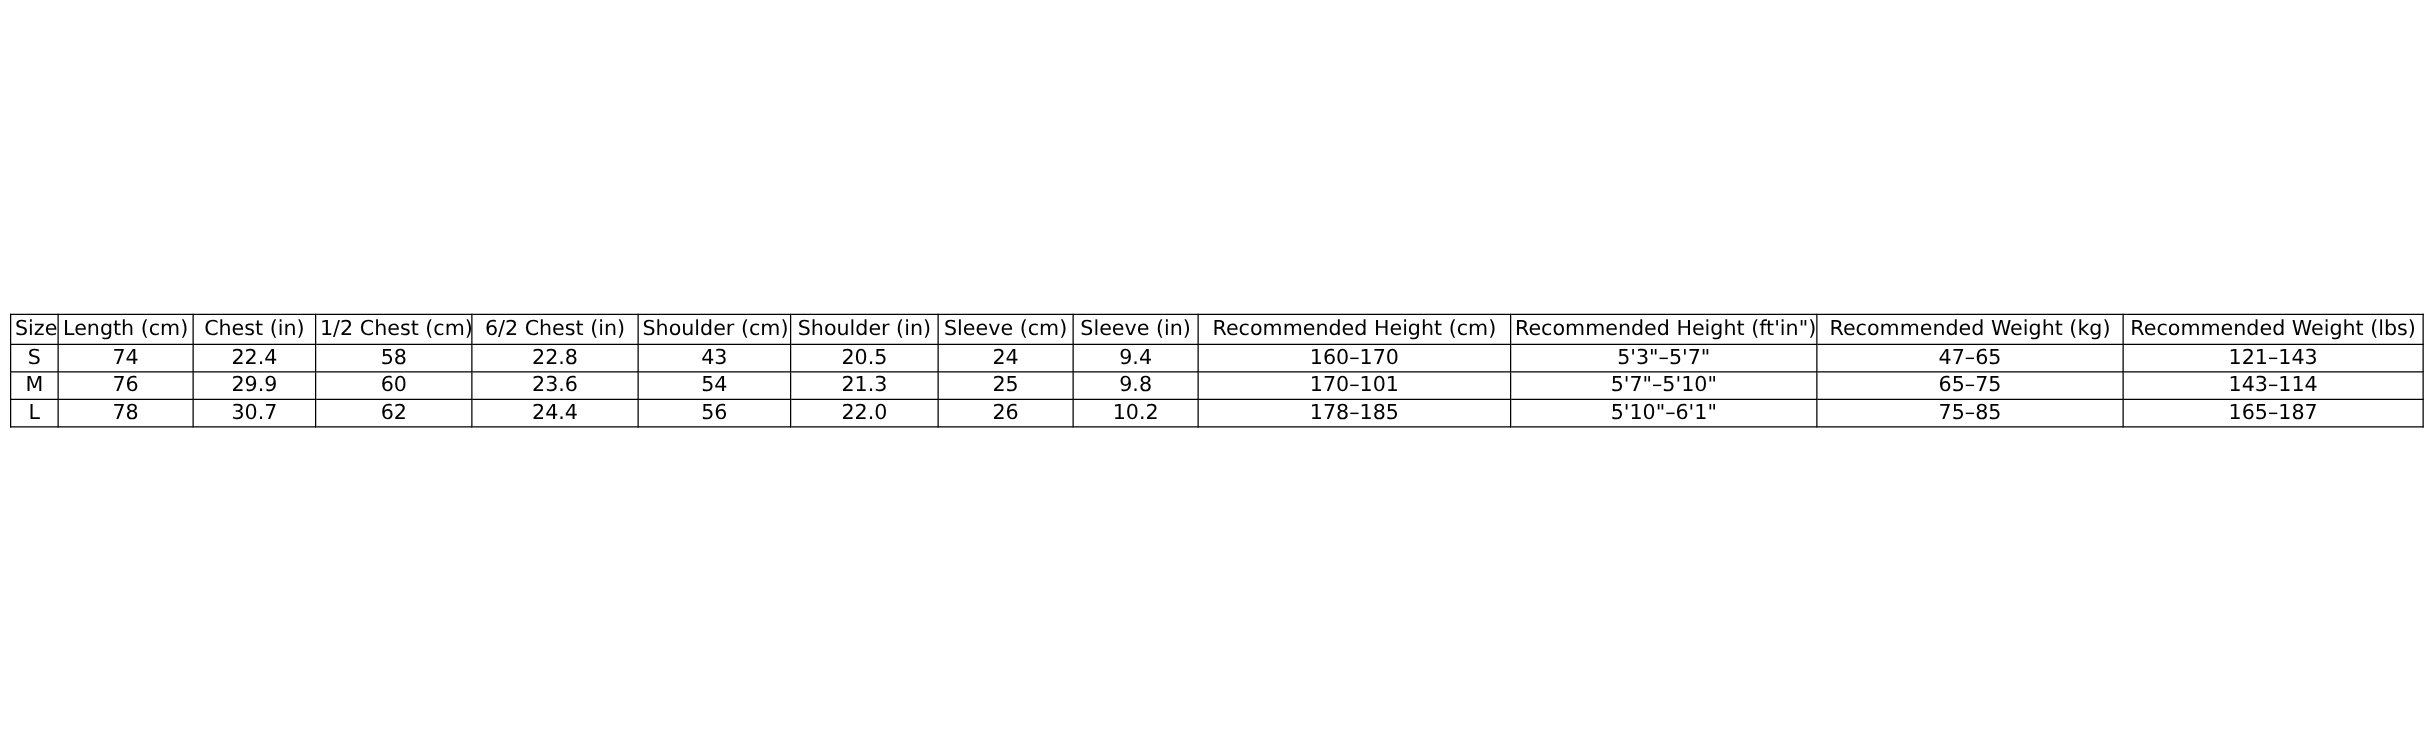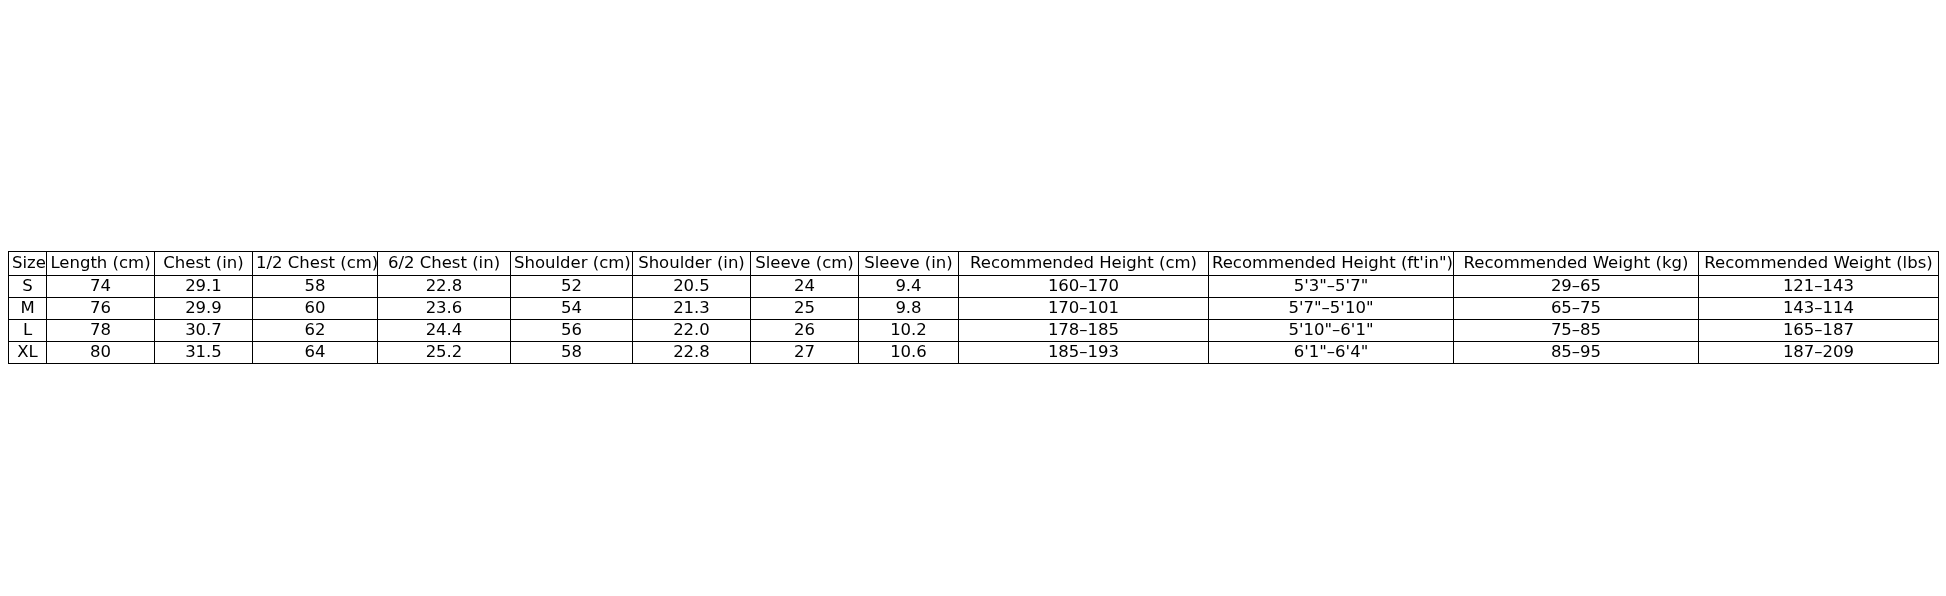--- a/index.html
+++ b/index.html
@@ -94,30 +94,30 @@
         <th>Recommended Height (cm)</th>
         <th>Recommended Height (ft'in")</th>
         <th>Recommended Weight (kg)</th>
         <th>Recommended Weight (lbs)</th>
       </tr>
     </thead>
     <tbody>
       <tr>
         <td>S</td>
         <td>74</td>
-        <td>29.1</td>
+        <td>22.4</td>
         <td>58</td>
         <td>22.8</td>
-        <td>52</td>
+        <td>43</td>
         <td>20.5</td>
         <td>24</td>
         <td>9.4</td>
         <td>160–170</td>
         <td>5'3"–5'7"</td>
-        <td>29–65</td>
+        <td>47–65</td>
         <td>121–143</td>
       </tr>
       <tr>
         <td>M</td>
         <td>76</td>
         <td>29.9</td>
         <td>60</td>
         <td>23.6</td>
         <td>54</td>
         <td>21.3</td>
@@ -136,30 +136,15 @@
         <td>24.4</td>
         <td>56</td>
         <td>22.0</td>
         <td>26</td>
         <td>10.2</td>
         <td>178–185</td>
         <td>5'10"–6'1"</td>
         <td>75–85</td>
         <td>165–187</td>
       </tr>
-      <tr>
-        <td>XL</td>
-        <td>80</td>
-        <td>31.5</td>
-        <td>64</td>
-        <td>25.2</td>
-        <td>58</td>
-        <td>22.8</td>
-        <td>27</td>
-        <td>10.6</td>
-        <td>185–193</td>
-        <td>6'1"–6'4"</td>
-        <td>85–95</td>
-        <td>187–209</td>
-      </tr>
     </tbody>
   </table>
 </div>
 
 </body></html>

